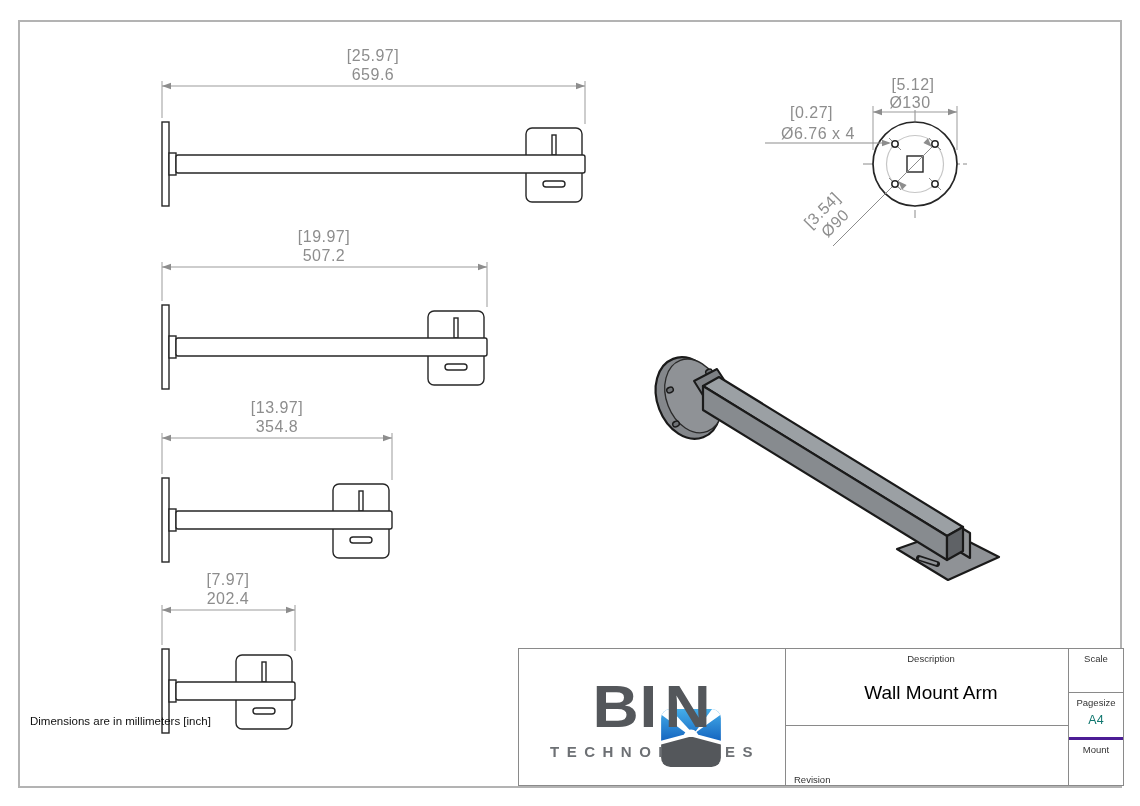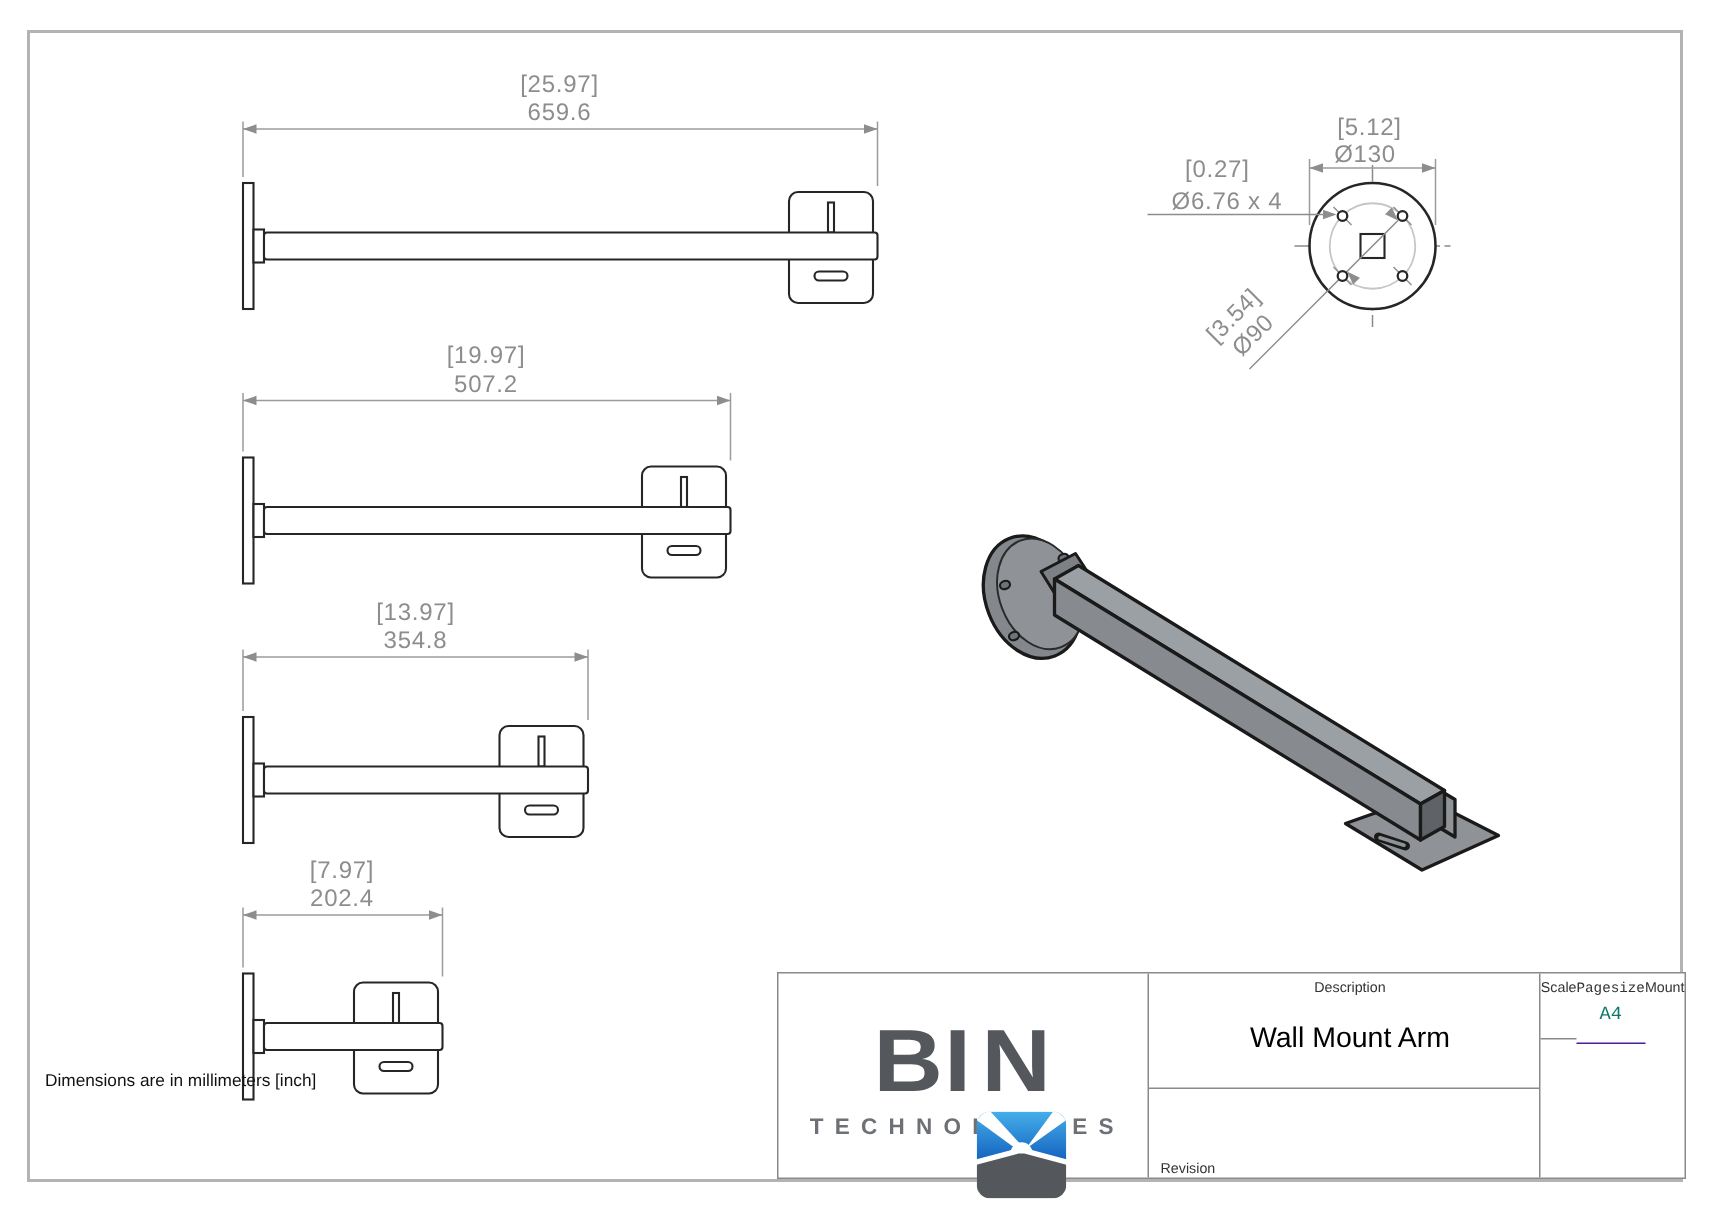--- a/index.html
+++ b/index.html
@@ -9,30 +9,30 @@
   .dimtxt{font-family:"Liberation Sans",sans-serif;font-size:16px;fill:#8d8d8d;letter-spacing:0.5px;}
   .partline{stroke:#262626;stroke-width:1.4;fill:#ffffff;}
   .thinline{stroke:#9b9b9b;stroke-width:1;fill:none;}
   .arrow{fill:#8d8d8d;}
   
   .tb{position:absolute;left:518px;top:648px;width:606px;height:138px;border:1px solid #8a8a8a;box-sizing:border-box;display:flex;background:#fff;}
   .tb-logo-cell{width:267px;border-right:1px solid #8a8a8a;box-sizing:border-box;display:flex;flex-direction:column;align-items:center;justify-content:center;}
   .tb-mid{width:283px;border-right:1px solid #8a8a8a;box-sizing:border-box;display:flex;flex-direction:column;}
   .tb-mid-desc{height:90px;border-bottom:1px solid #8a8a8a;box-sizing:border-box;padding:4px 0 0 8px;text-align:center;}
   .tb-mid-rev{flex:1;padding:4px 0 0 8px;margin-top:44px;}
-  .tb-right{flex:1;display:flex;flex-direction:row;}
+  .tb-right{flex:1;display:flex;flex-direction:column;}
   .tb-right-cell{box-sizing:border-box;text-align:center;padding-top:4px;}
   .tb-right-cell.scale{height:44px;border-bottom:1px solid #8a8a8a;}
-  .tb-right-cell.pagesize{height:47px;border-bottom:1px solid #4c1d95;font-family:Liberation Mono, monospace;}
+  .tb-right-cell.pagesize{height:47px;border-bottom:3px solid #4c1d95;}
   .tb-right-cell.page{flex:1;}
   .tb-label{font-size:9.5px;color:#333;}
   .tb-desc-value{font-size:19px;color:#000;margin-top:18px;}
   .tb-a4{font-size:12.5px;color:#0f766e;margin-top:5px;}
   
-  .logo-row{display:flex;align-items:flex-end;line-height:1;}
+  .logo-row{display:flex;align-items:center;line-height:1;}
   .logo-letters{font-size:64px;font-weight:bold;color:#54575b;letter-spacing:1px;transform:scaleY(0.92);}
   .logo-icon{margin:0 3px;position:relative;top:2px;}
   .logo-sub{font-size:15px;font-weight:bold;color:#6d7074;letter-spacing:7.5px;margin-top:4px;margin-left:6px;}
   
   .notes{position:absolute;left:30px;top:714px;font-size:11.5px;color:#111;line-height:14px;}
 </style>
 </head>
 <body>
 
 <div class="sheet-border"></div>

